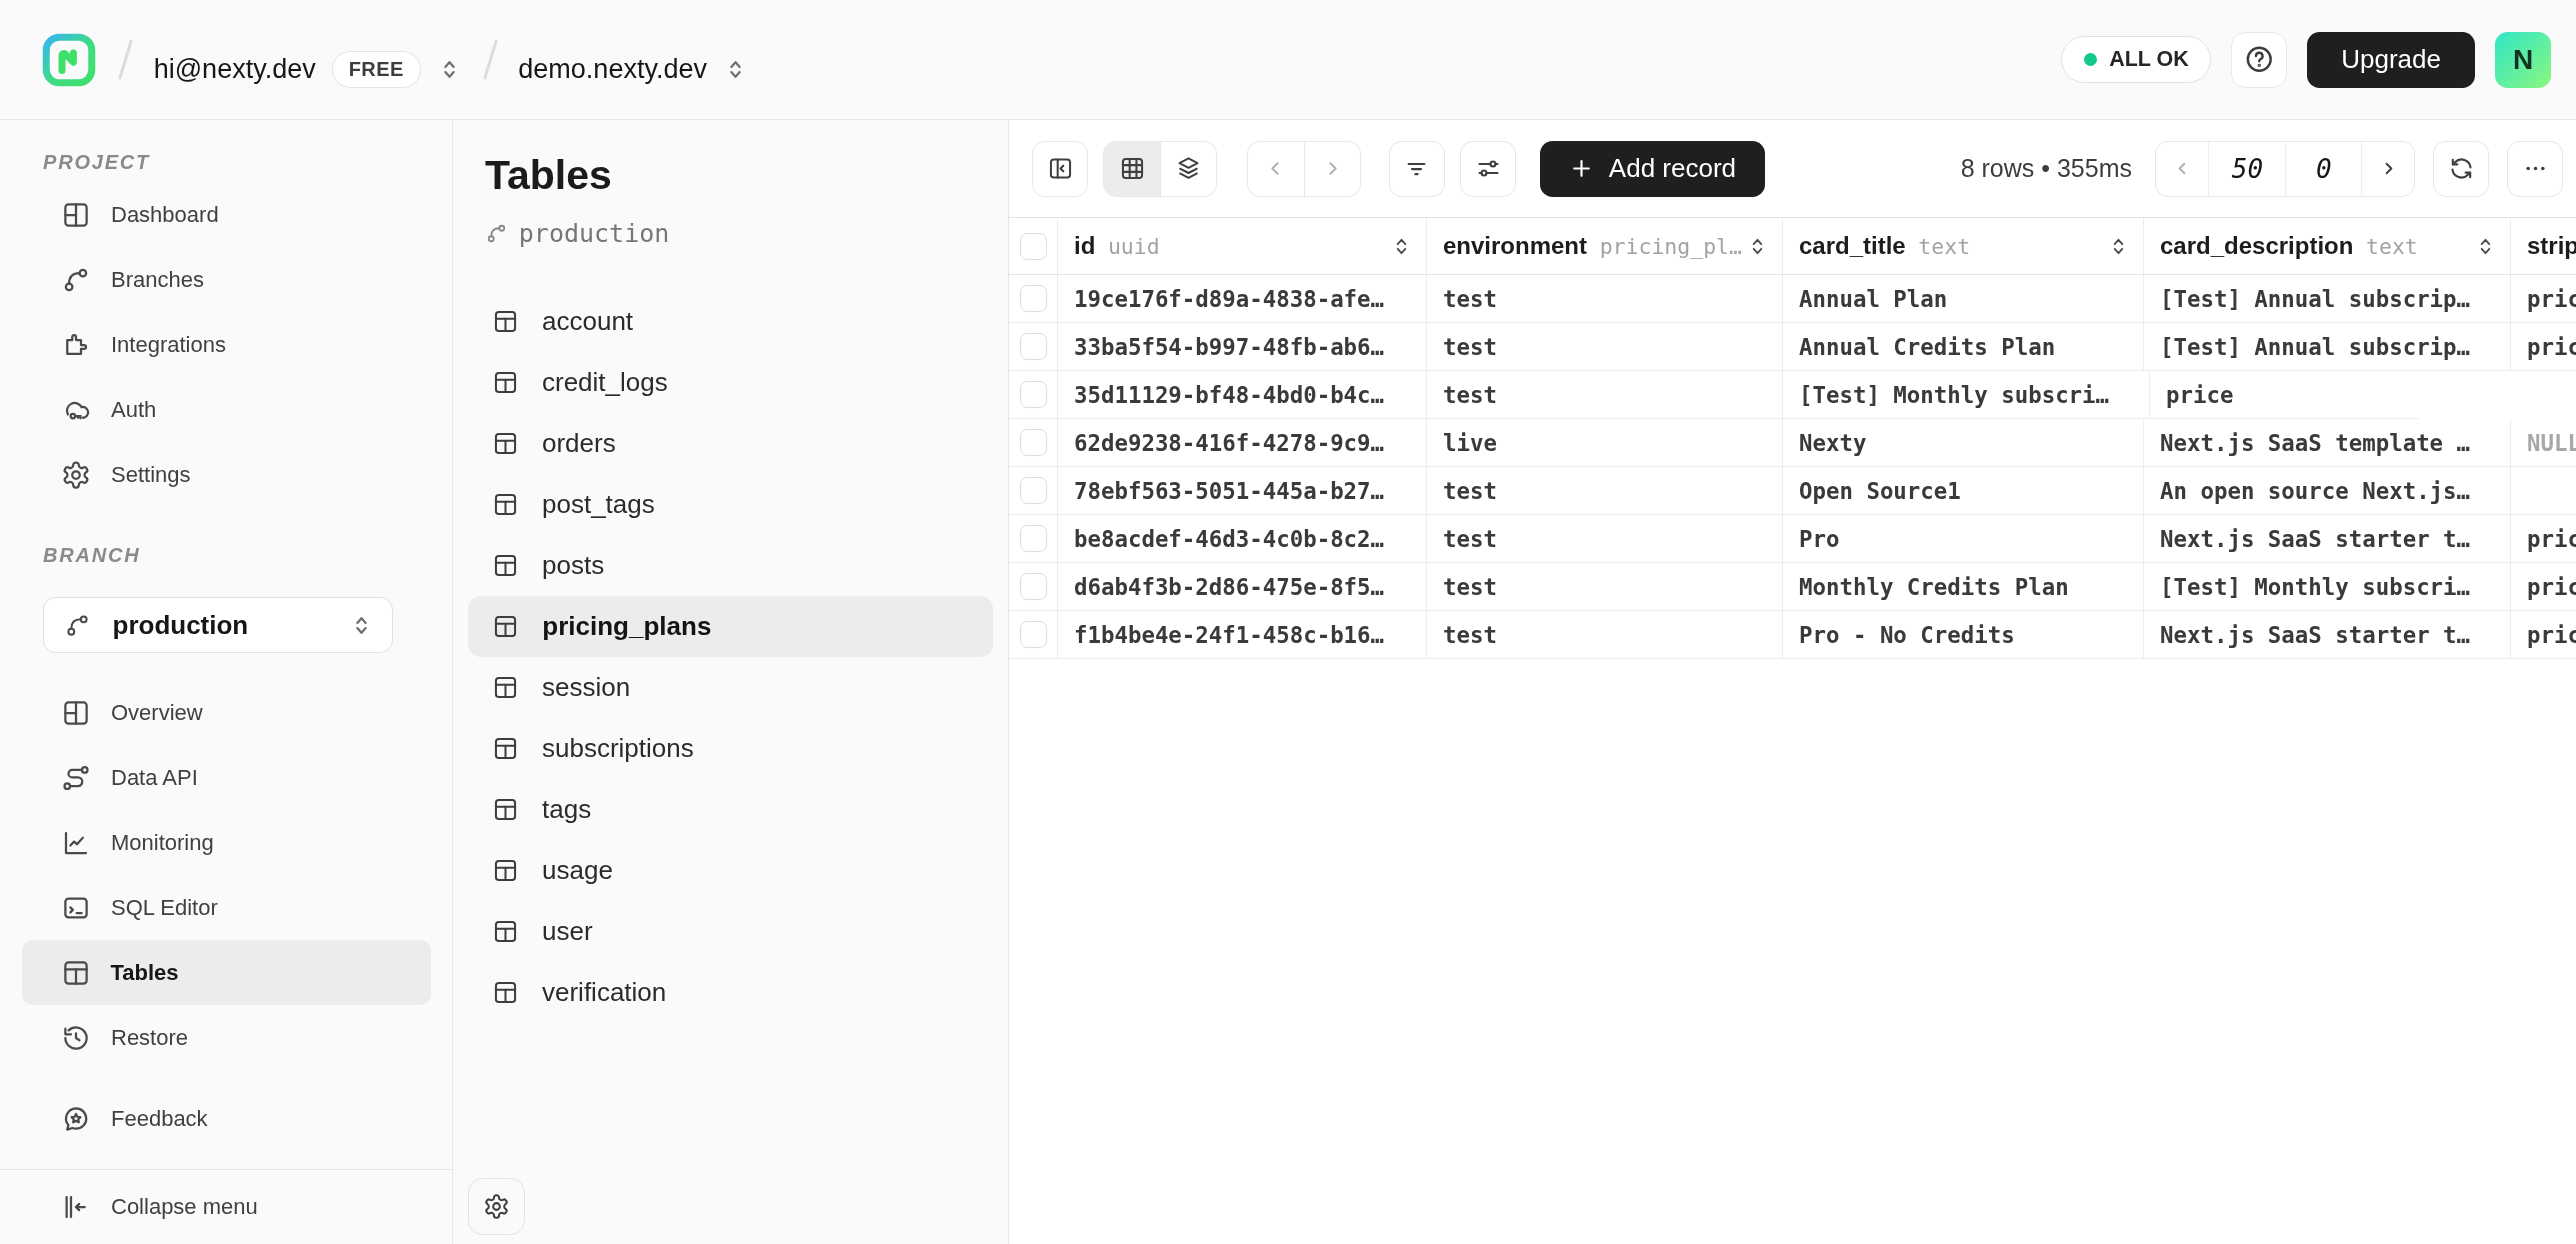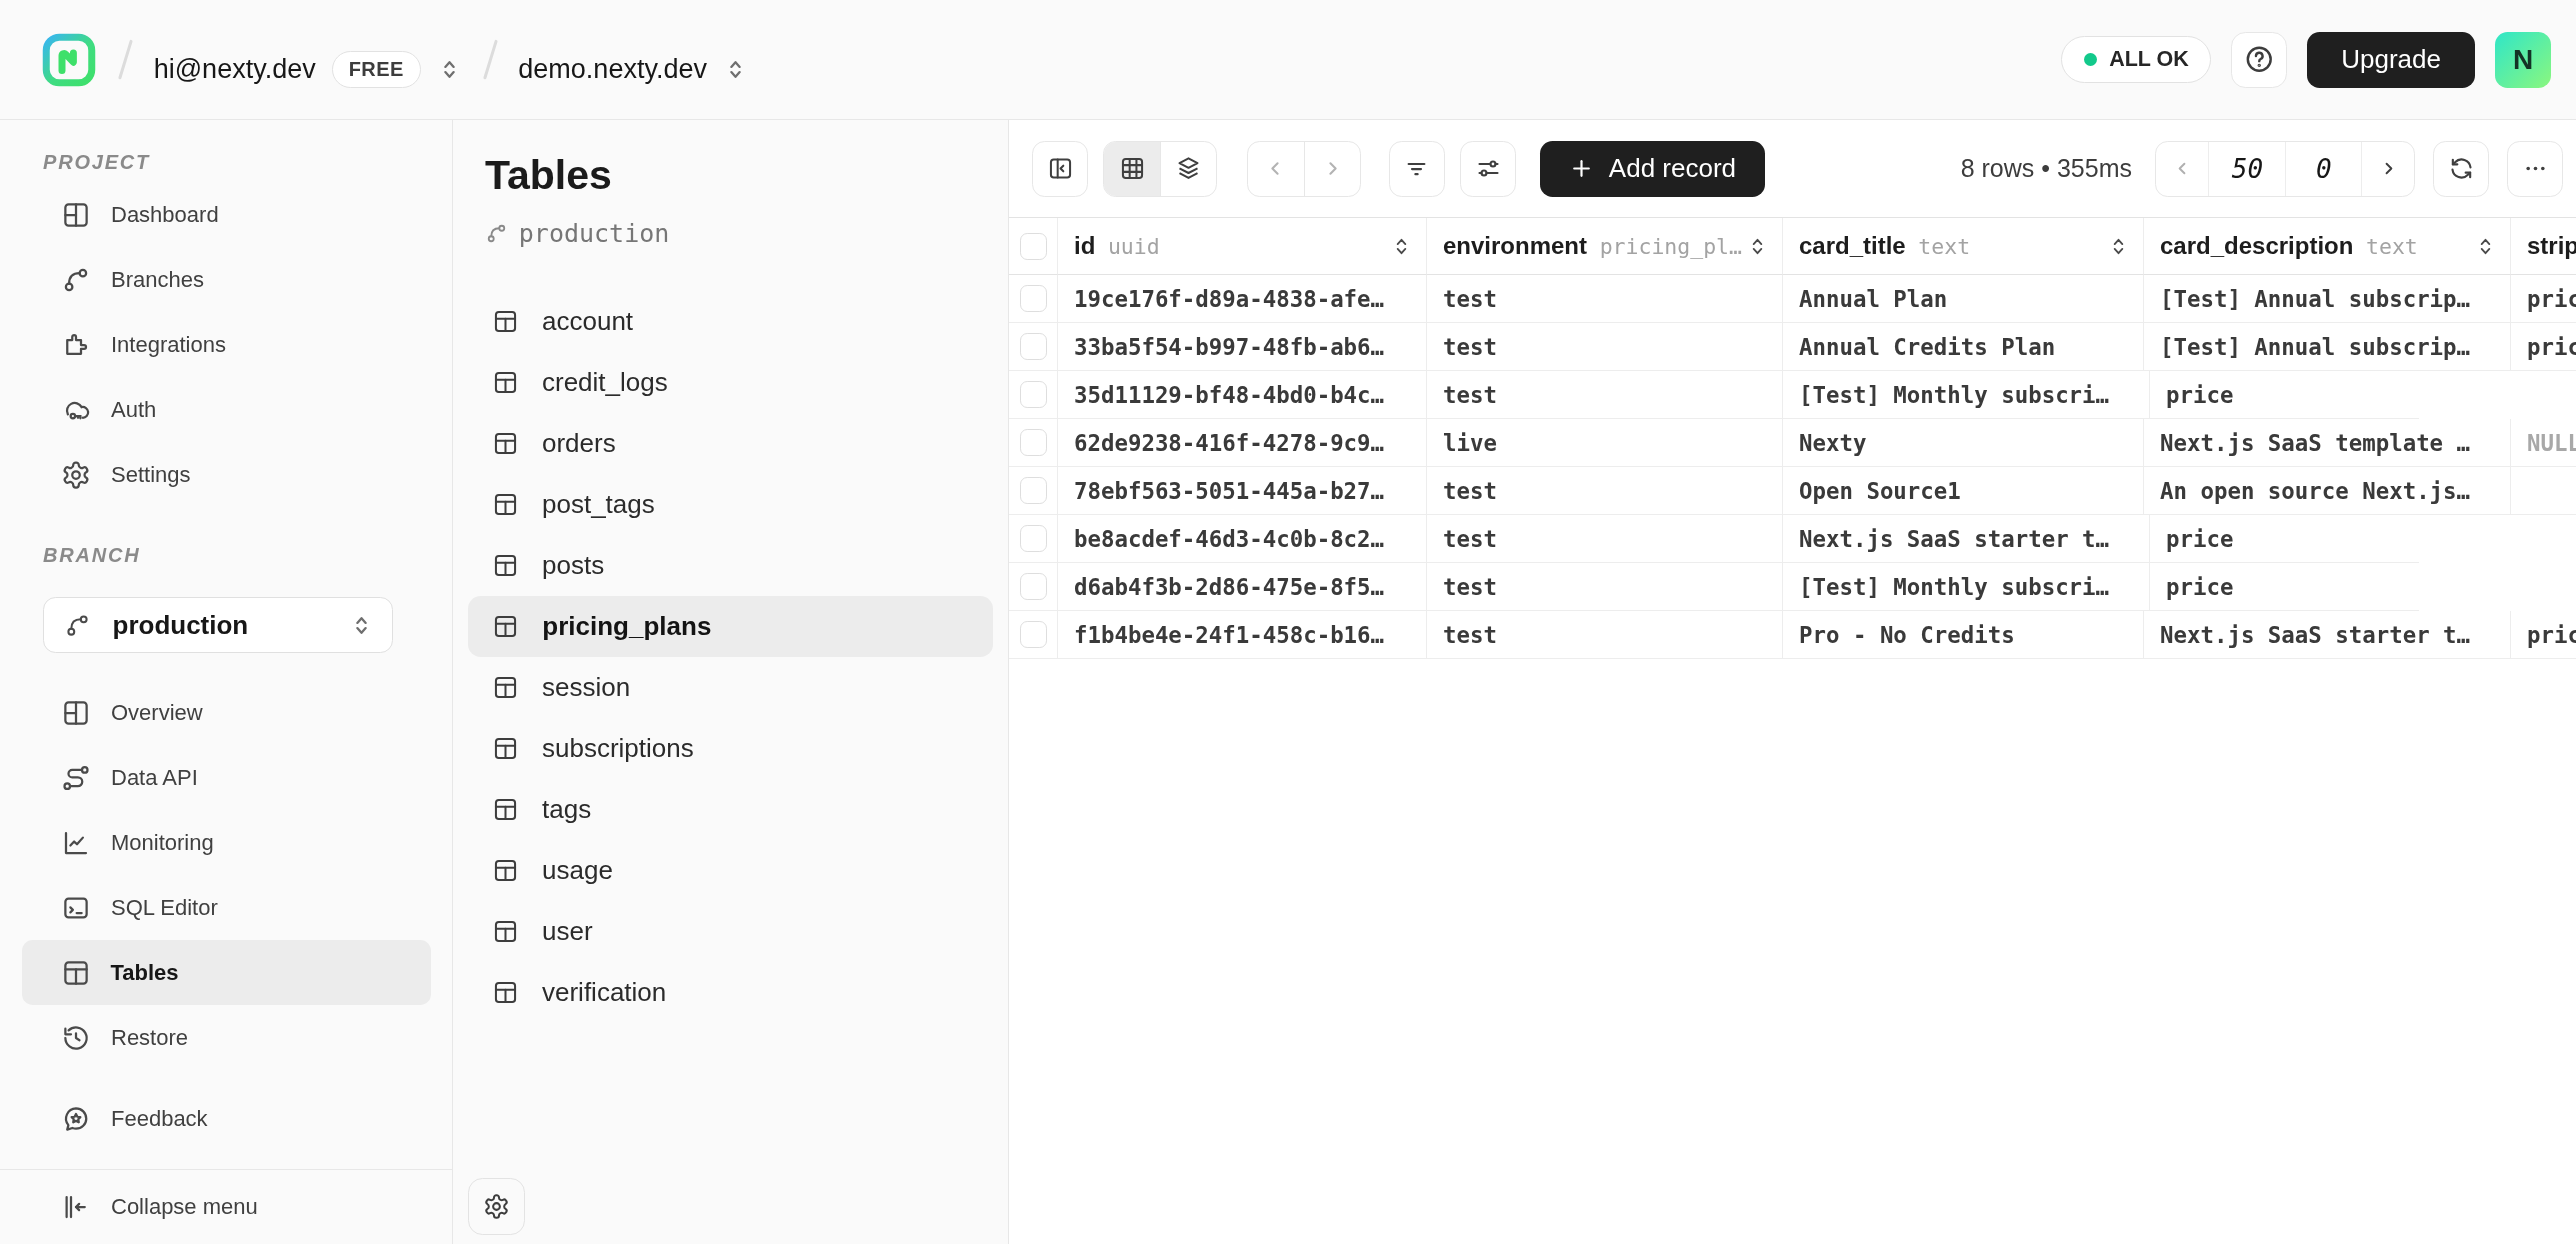--- a/index.html
+++ b/index.html
@@ -617,29 +617,31 @@
           <div class="gcell c3 cellfont">Open Source1</div>
           <div class="gcell c4 cellfont">An open source Next.js…</div>
           <div class="gcell c5 cellfont"></div>
         </div>
         <div class="grow grid-row">
           <div class="gcell c0">
               <span class="checkbox"></span>
             </div>
           <div class="gcell c1 cellfont">be8acdef-46d3-4c0b-8c2…</div>
           <div class="gcell c2 cellfont">test</div>
+          <div class="gcell c3 cellfont">Pro</div>
           <div class="gcell c4 cellfont">Next.js SaaS starter t…</div>
           <div class="gcell c5 cellfont">price</div>
         </div>
         <div class="grow grid-row">
           <div class="gcell c0">
               <span class="checkbox"></span>
             </div>
           <div class="gcell c1 cellfont">d6ab4f3b-2d86-475e-8f5…</div>
           <div class="gcell c2 cellfont">test</div>
+          <div class="gcell c3 cellfont">Monthly Credits Plan</div>
           <div class="gcell c4 cellfont">[Test] Monthly subscri…</div>
           <div class="gcell c5 cellfont">price</div>
         </div>
         <div class="grow grid-row">
           <div class="gcell c0">
               <span class="checkbox"></span>
             </div>
           <div class="gcell c1 cellfont">f1b4be4e-24f1-458c-b16…</div>
           <div class="gcell c2 cellfont">test</div>
           <div class="gcell c3 cellfont">Pro - No Credits</div>

